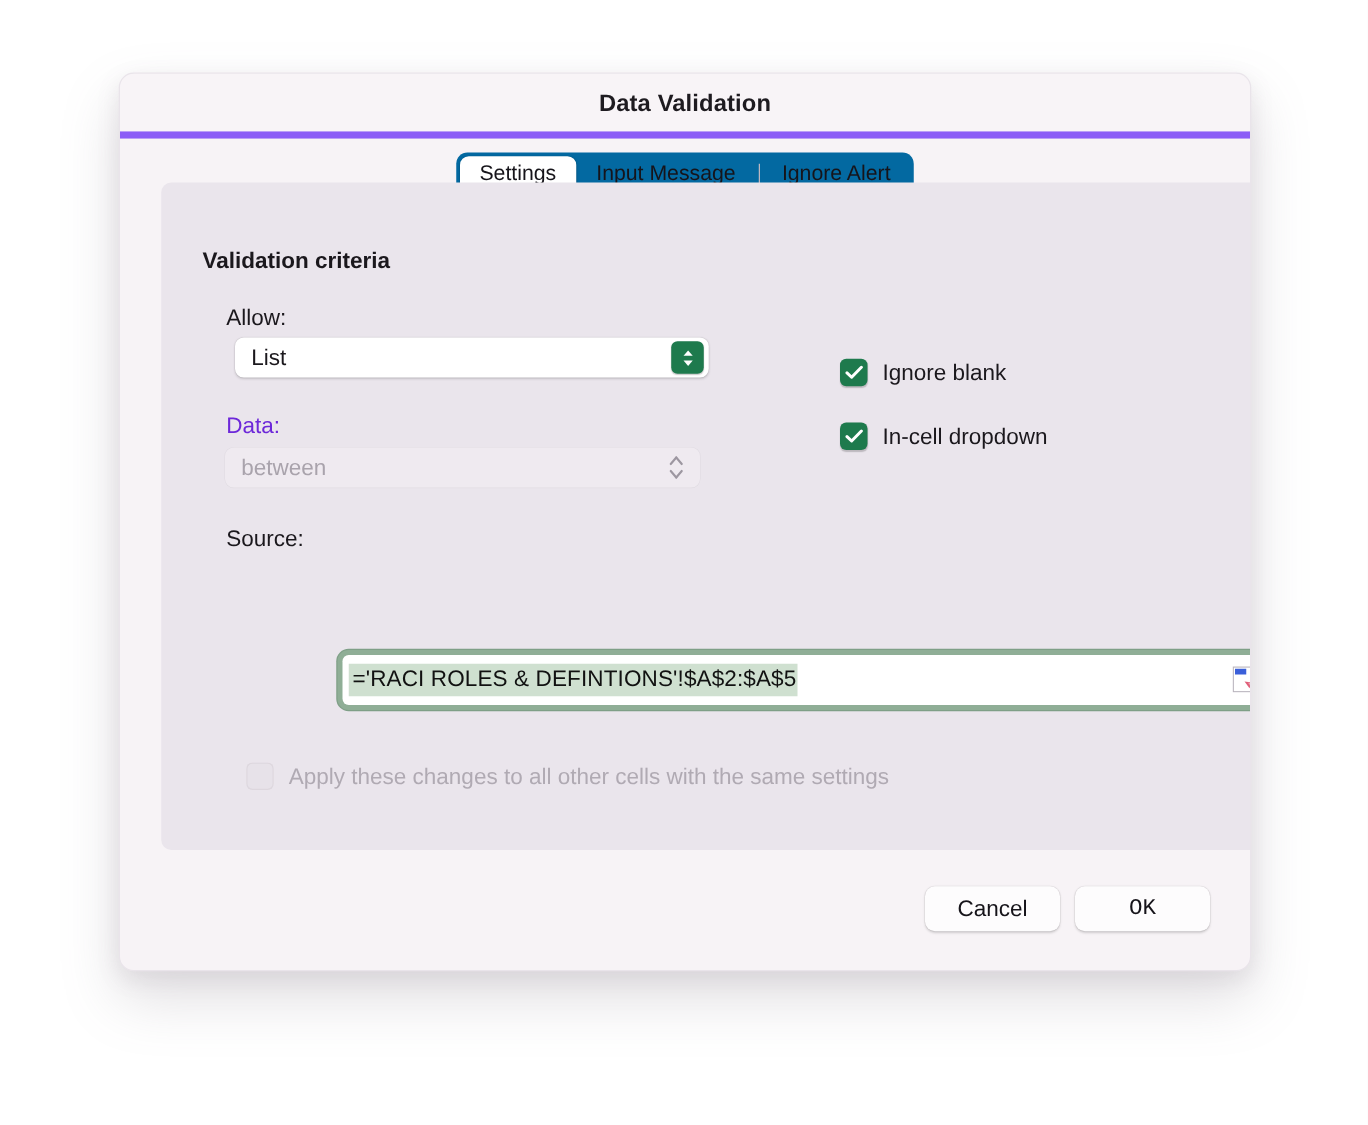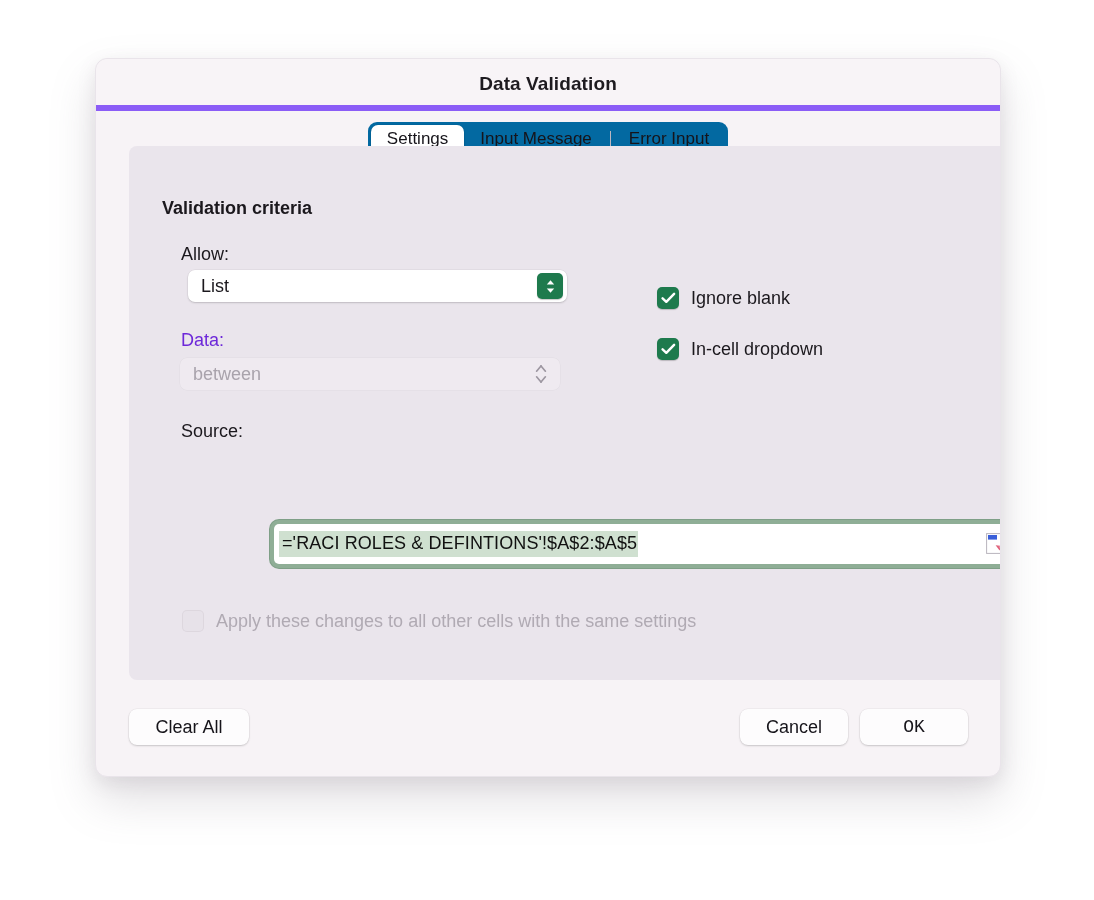--- a/index.html
+++ b/index.html
@@ -158,20 +158,21 @@
     flex-direction: column;
     align-items: center;
     justify-content: center;
   }
 
   
   .cbrow {
     position: absolute;
     display: flex;
     align-items: center;
+    margin-left: 15px;
   }
   .cbox {
     width: 22px;
     height: 22px;
     border-radius: 5px;
     background: #1e7a4d;
     display: flex;
     align-items: center;
     justify-content: center;
     box-shadow: 0 1px 1px rgba(0,0,0,0.2);
@@ -243,21 +244,21 @@
 
   <div id="titlebar">
     <div id="dialog-title">Data Validation</div>
   </div>
 
   <div id="tabbar">
     <div class="segmented">
       <div class="seg-tab selected">Settings</div>
       <div class="seg-tab">Input Message</div>
       <div class="seg-div"></div>
-      <div class="seg-tab">Error Input</div>
+      <div class="seg-tab">Ignore Alert</div>
     </div>
   </div>
 
   <div id="panel">
 
     <div id="section-title">Validation criteria</div>
 
     <div class="field-label" style="left:52px; top:98px;">Allow:</div>
     <div class="popup" style="left:59px; top:124px; width:379px;">
       <span class="value">List</span>
@@ -313,17 +314,16 @@
     <span id="range-picker">
       <svg width="22" height="21" viewBox="0 0 22 21" aria-hidden="true">
         <rect x="0.6" y="0.6" width="20.8" height="19.8" fill="#ffffff" stroke="#b9b4bd" stroke-width="1"></rect>
         <rect x="2" y="2" width="9" height="4.6" fill="#3a5fd9"></rect>
         <path d="M13.6 17.6 L9.6 12.2 L15.4 12.9 Z" fill="#e0607a"></path>
         <path d="M16.6 18.6 L12.4 13.2 L18.6 13.9 Z" fill="#f0a8b6"></path>
       </svg>
     </span>
   </div>
 
-  <div class="btn" style="left:33px; top:650px; width:120px;">Clear All</div>
   <div class="btn" style="left:644px; top:650px; width:108px;">Cancel</div>
   <div class="btn" style="left:764px; top:650px; width:108px;font-family:Liberation Mono, monospace;">OK</div>
 
 </div>
 
 </body></html>

